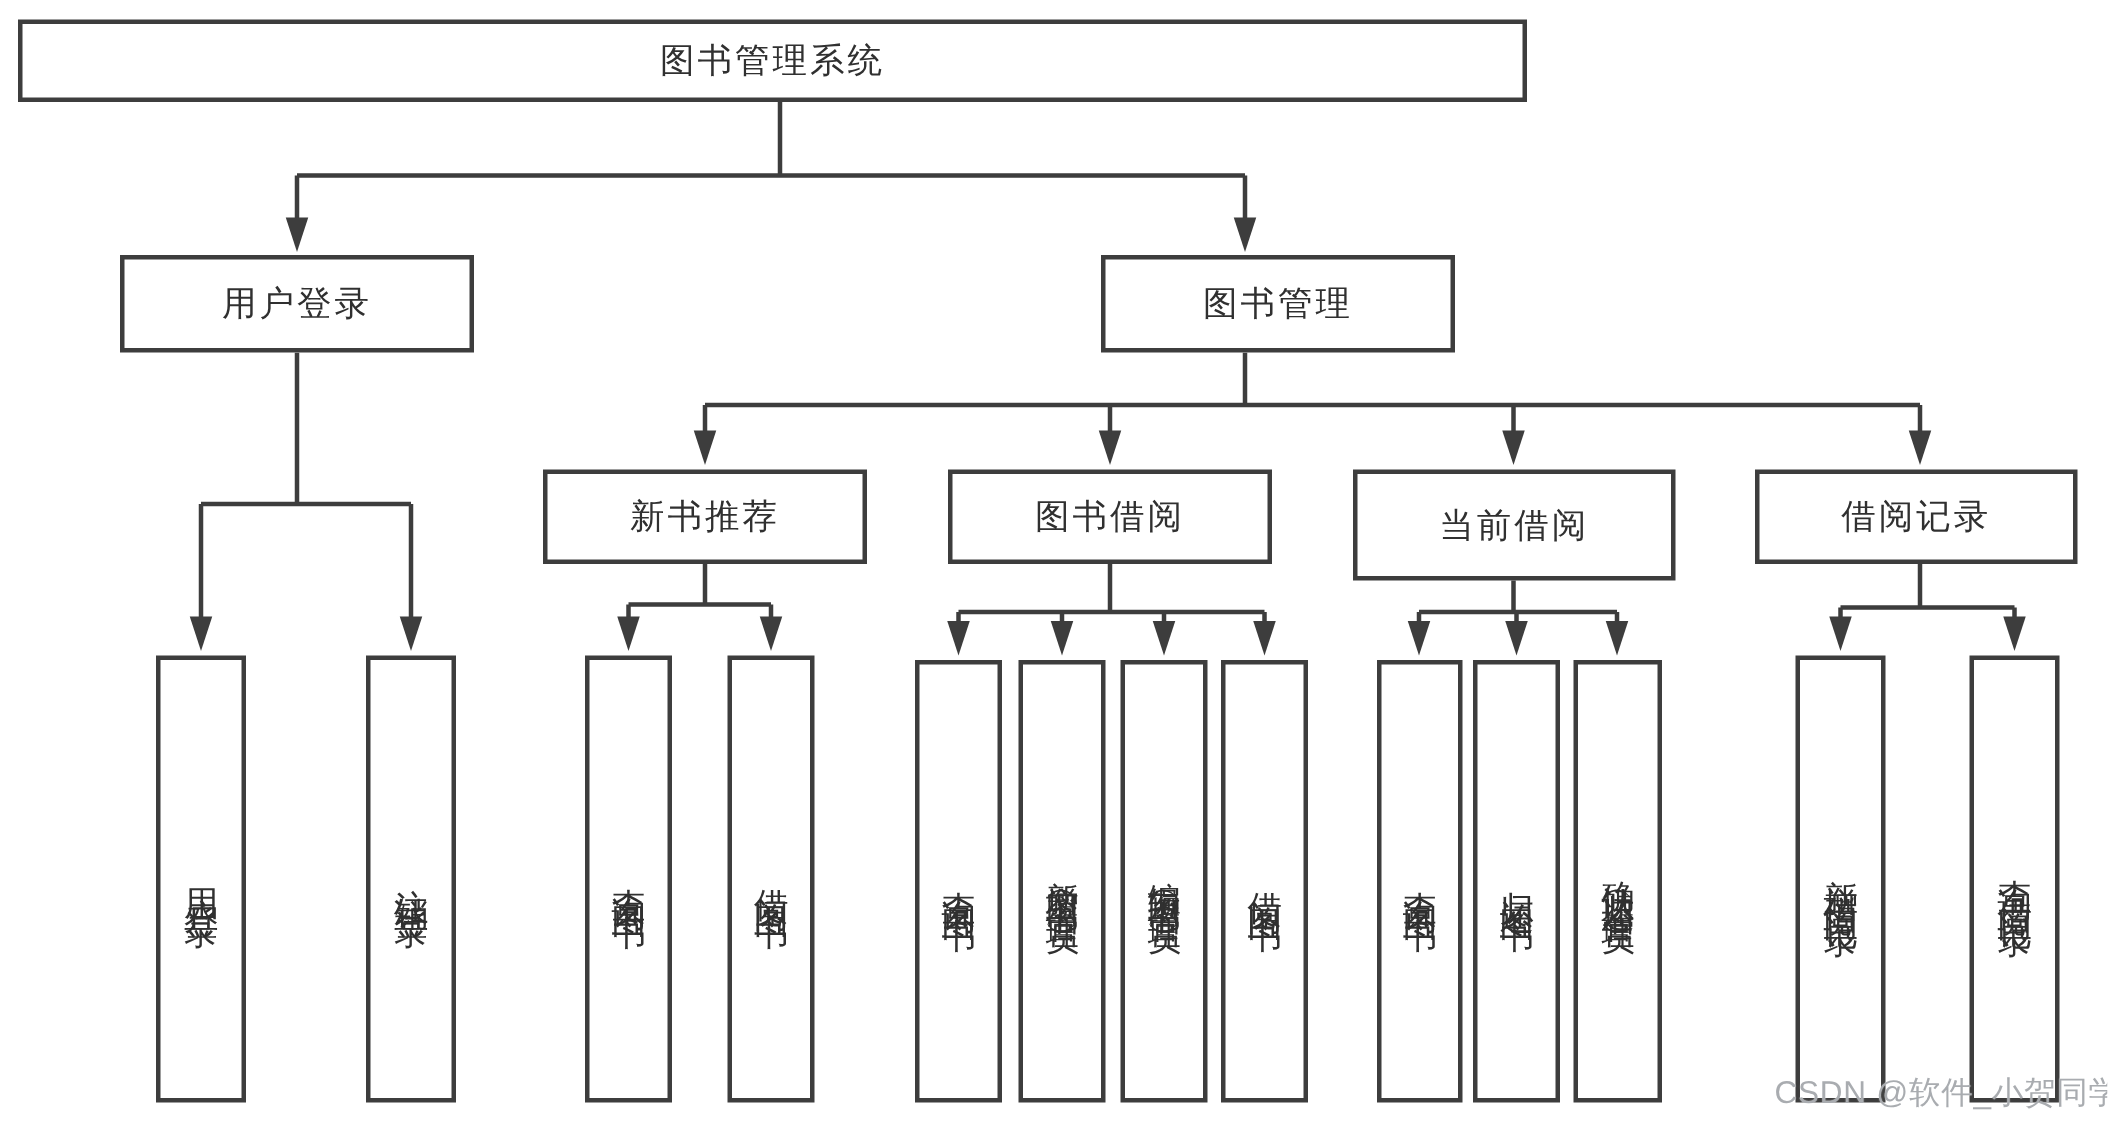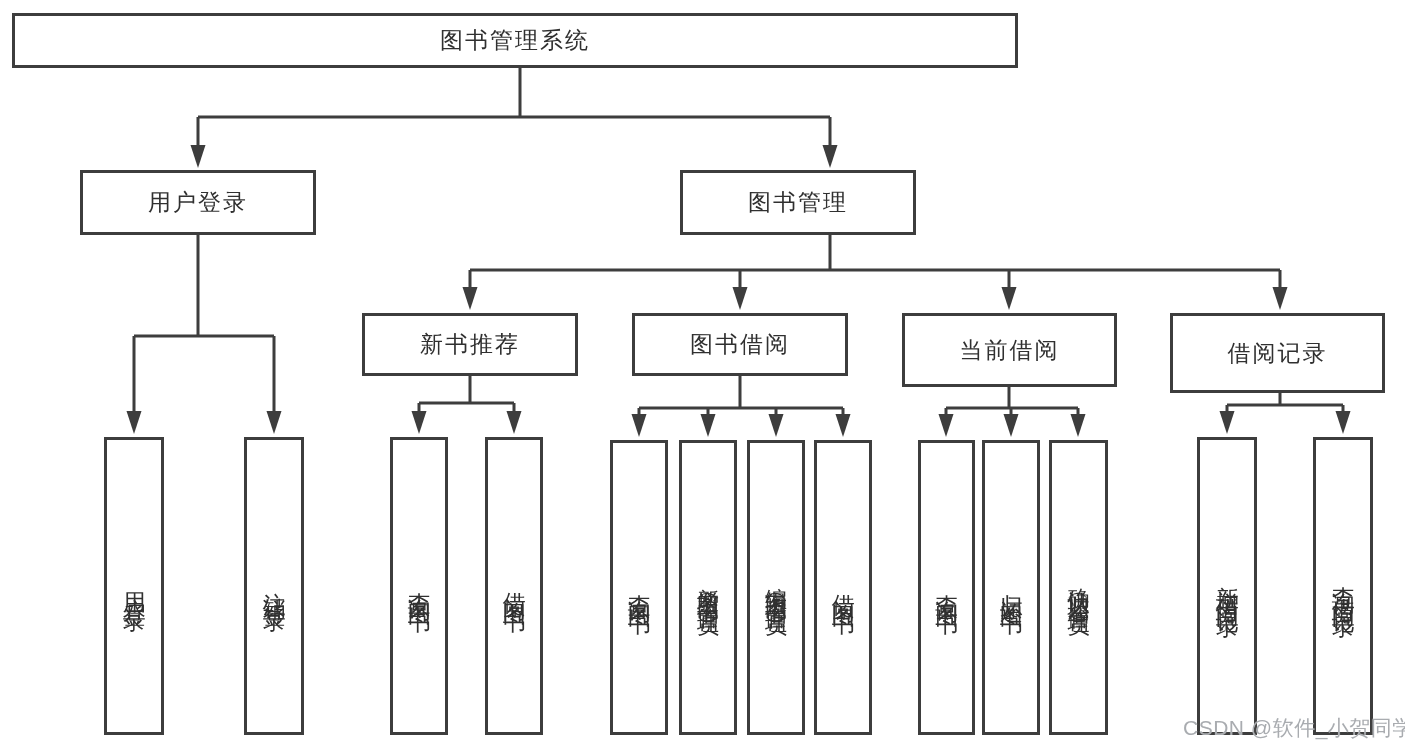--- a/index.html
+++ b/index.html
@@ -28,25 +28,25 @@
     writing-mode:vertical-rl;
     text-orientation:mixed;
     letter-spacing:6px;
     line-height:1.1;
     white-space:nowrap;
   }
   .vnode.long span{letter-spacing:4px;font-size:22px;}
   
   .p-root{left:12px;top:13px;width:1006px;height:55px;}
   .p-user-login{left:80px;top:170px;width:236px;height:65px;}
-  .p-book-mgmt{left:680px;top:170px;width:236px;height:65px;}
+  .p-book-mgmt{left:734px;top:170px;width:236px;height:65px;}
   .p-new-rec{left:362px;top:313px;width:216px;height:63px;}
   .p-book-borrow{left:632px;top:313px;width:216px;height:63px;}
   .p-current-borrow{left:902px;top:313px;width:215px;height:74px;}
-  .p-borrow-records{left:1170px;top:313px;width:215px;height:80px;}
+  .p-borrow-records{left:1170px;top:313px;width:215px;height:63px;}
   .p-ul-login{left:104px;top:437px;width:60px;height:298px;}
   .p-ul-logout{left:244px;top:437px;width:60px;height:298px;}
   .p-nr-query{left:390px;top:437px;width:58px;height:298px;}
   .p-nr-borrow{left:485px;top:437px;width:58px;height:298px;}
   .p-bb-query{left:610px;top:440px;width:58px;height:295px;}
   .p-bb-add{left:679px;top:440px;width:58px;height:295px;}
   .p-bb-edit{left:747px;top:440px;width:58px;height:295px;}
   .p-bb-borrow{left:814px;top:440px;width:58px;height:295px;}
   .p-cb-query{left:918px;top:440px;width:57px;height:295px;}
   .p-cb-return{left:982px;top:440px;width:58px;height:295px;}

